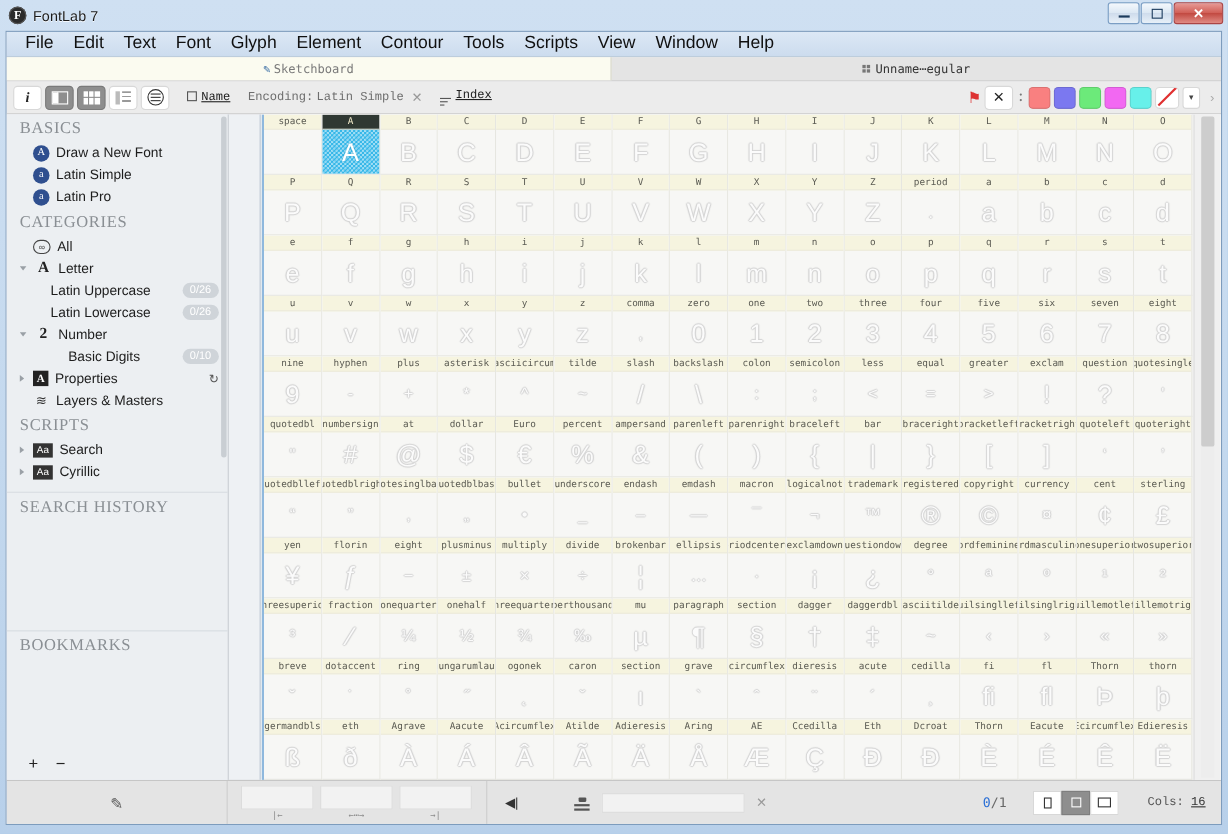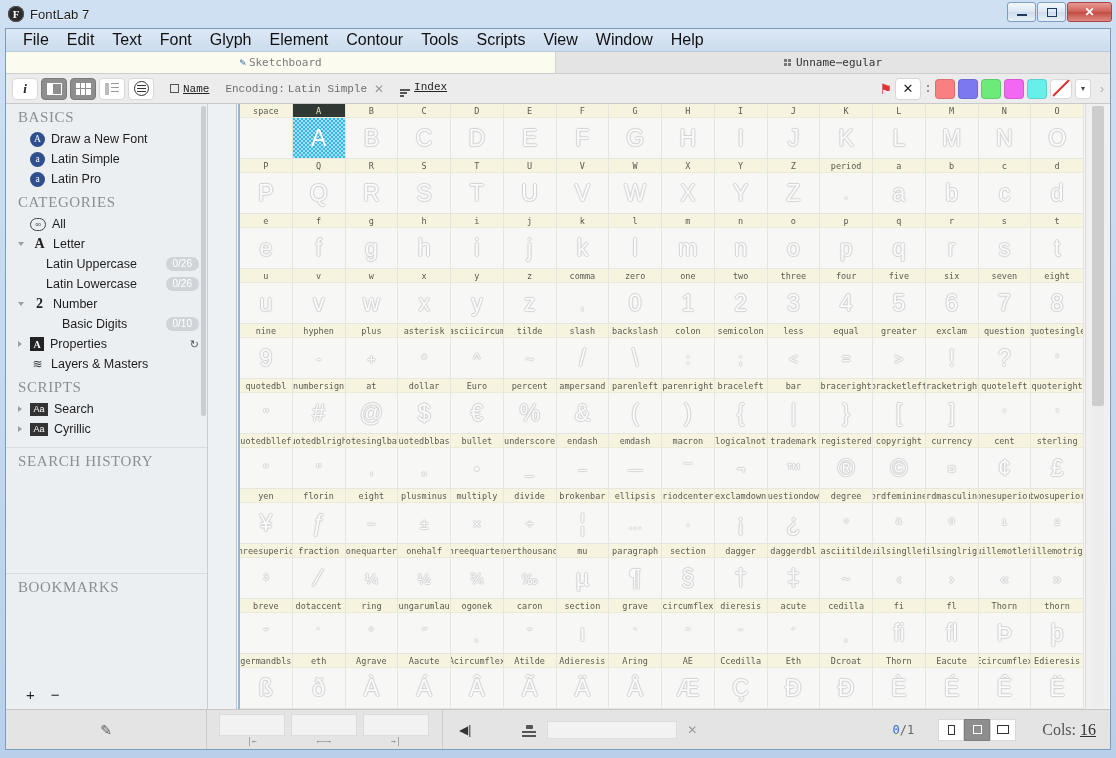--- a/index.html
+++ b/index.html
@@ -279,21 +279,21 @@
   .clear-x{ color:#9a9a9a; font-size:12px;}
   .counter { font-family:"DejaVu Sans Mono", monospace; font-size:12px; color:#666; margin-left:auto;}
   .counter b{color:#2a6fd6; font-weight:normal;}
   .viewgroup { display:flex; margin-left:14px; }
   .vbtn { width:26px;height:22px;background:#fff;border:1px solid #d8d8d8;display:flex;align-items:center;justify-content:center;}
   .vbtn.on{background:#8e8e8e;border-color:#7e7e7e;}
   .vbtn .sq{width:9px;height:9px;border:1.5px solid #333;}
   .vbtn.on .sq{border-color:#fff;}
   .vbtn .sqw{width:12px;height:9px;border:1.5px solid #333;}
   .vbtn .sqn{width:7px;height:10px;border:1.5px solid #333;}
-  .cols { font-family:Liberation Serif, serif; font-size:16px;color:#555;margin:0 14px 0 16px;}
+  .cols { font-family:Liberation Mono, monospace; font-size:11px;color:#555;margin:0 14px 0 16px;}
   .cols u{color:#333;}
   .prevbtn{ font-size:12px;color:#333;}
 </style>
 </head>
 <body>
 
 <div id="app">
 
   <div id="titlebar">
     <div class="tb-icon">F</div>

